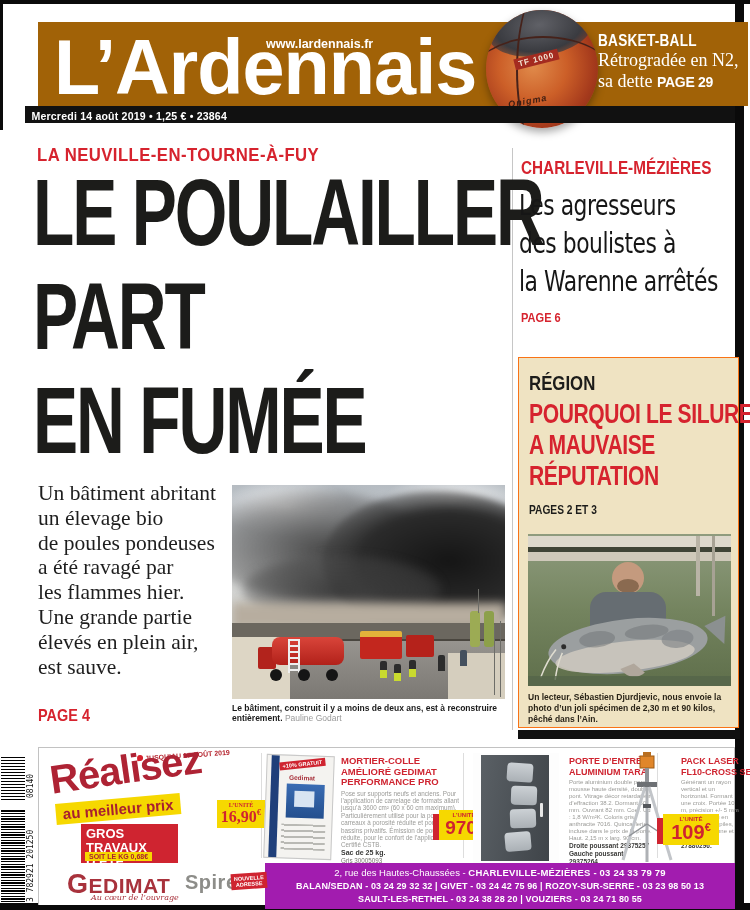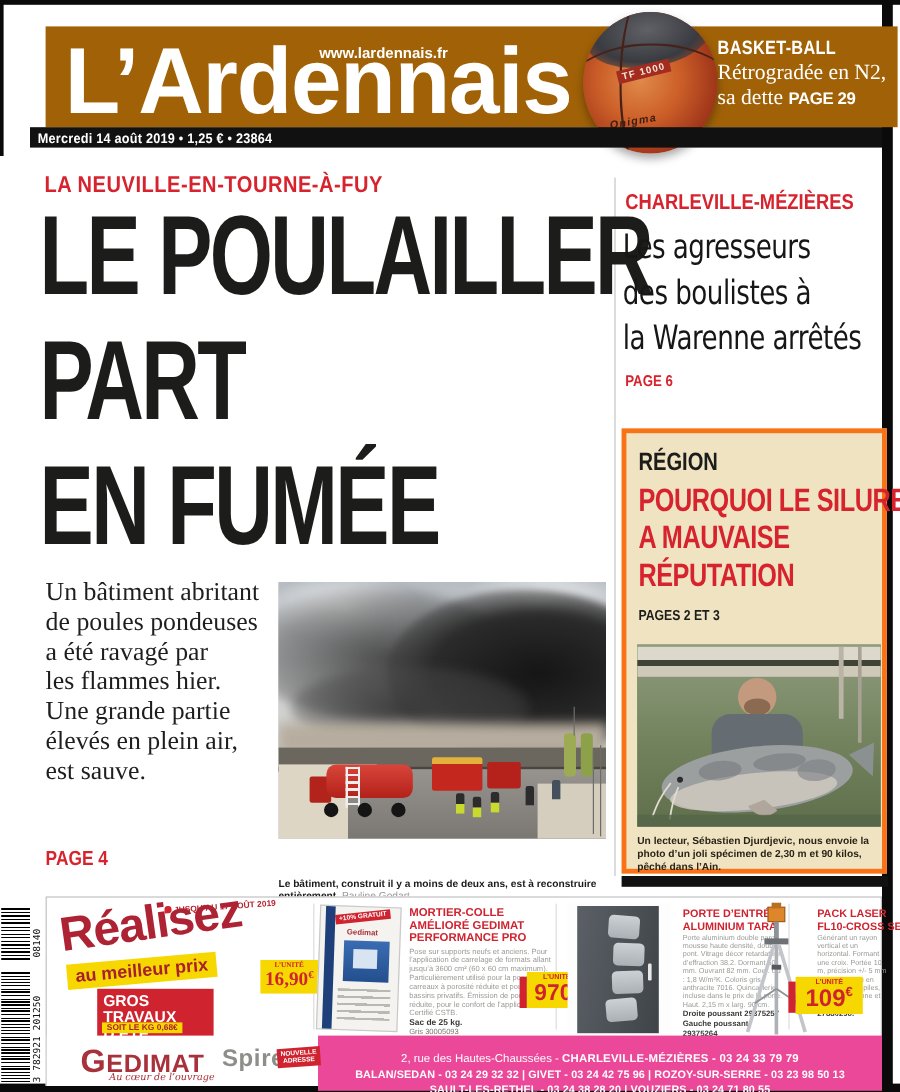--- a/index.html
+++ b/index.html
@@ -44,21 +44,21 @@
 
   
   .kicker{color:#d6232e;font-weight:bold;white-space:nowrap;}
   .lead-kicker{left:37px;top:144px;font-size:19px;transform:scaleX(.88);transform-origin:left top;letter-spacing:.5px;}
   .lead-headline{left:33px;top:161px;font-weight:bold;color:#1c1c1a;}
   .lead-headline div{font-size:94px;line-height:104px;letter-spacing:-3px;transform:scaleX(.72);
                      transform-origin:left top;white-space:nowrap;}
   .standfirst{left:38px;top:481px;font-family:"Liberation Serif",serif;font-size:21.5px;
               line-height:24.8px;color:#1e1e1e;}
   .lead-page{left:38px;top:706px;font-size:17px;transform:scaleX(.85);transform-origin:left top;}
-  .lead-caption{left:232px;top:703px;width:278px;font-size:8.5px;font-weight:bold;color:#1a1a1a;line-height:10px;margin-top:28px;}
+  .lead-caption{left:232px;top:703px;width:278px;font-size:8.5px;font-weight:bold;color:#1a1a1a;line-height:10px;}
   .credit{color:#9a9a9a;font-weight:normal;}
 
   
   .fire-photo{left:232px;top:485px;width:273px;height:214px;overflow:hidden;background:#c7cbce;}
   .fp-sky{left:0;top:0;width:273px;height:150px;background:linear-gradient(#b6bcc2,#dadcdd 50%,#c9c8c2 100%);}
   .fp-cloud{border-radius:50%;background:radial-gradient(ellipse,rgba(255,255,255,.95),rgba(255,255,255,0) 70%);}
   .fp-smoke{border-radius:50%;}
   .fp-s1{left:-30px;top:4px;width:220px;height:110px;background:radial-gradient(ellipse at 55% 55%,#4a4a4a 0%,rgba(90,90,90,.55) 55%,rgba(120,120,120,0) 80%);filter:blur(4px);}
   .fp-s2{left:90px;top:6px;width:230px;height:140px;background:radial-gradient(ellipse at 55% 50%,#151515 0%,#2b2b2b 50%,rgba(70,70,70,.4) 75%,rgba(90,90,90,0) 88%);filter:blur(3px);}
   .fp-s3{left:10px;top:70px;width:200px;height:70px;background:radial-gradient(ellipse,#3a3a3a 0%,rgba(70,70,70,.5) 60%,rgba(90,90,90,0) 85%);filter:blur(4px);}
@@ -82,21 +82,21 @@
   .fp-pole{position:absolute;width:1px;background:#6d6d68;}
 
   
   .sec-kicker{left:521px;top:158px;font-size:18px;transform:scaleX(.85);transform-origin:left top;}
   .sec-headline{left:519px;top:187px;font-family:"DejaVu Sans",sans-serif;color:#161616;}
   .sec-headline div{font-size:28px;line-height:38px;letter-spacing:-.6px;transform:scaleX(.78);
                     transform-origin:left top;white-space:nowrap;}
   .sec-page{left:521px;top:310px;font-size:13px;transform:scaleX(.85);transform-origin:left top;}
 
   
-  .region-box{left:518px;top:357px;width:221px;height:371px;background:#efe3c2;border:4px solid #f97316;box-sizing:border-box;}
+  .region-box{left:518px;top:357px;width:221px;height:371px;background:#efe3c2;border:1px solid #f97316;box-sizing:border-box;}
   .region-kicker{left:10px;top:13px;color:#1c1c1a;font-weight:bold;font-size:21px;transform:scaleX(.8);
                  transform-origin:left top;white-space:nowrap;}
   .region-headline{left:10px;top:41px;color:#d6232e;font-weight:bold;}
   .region-headline div{font-size:27px;line-height:31px;letter-spacing:-.5px;transform:scaleX(.78);
                        transform-origin:left top;white-space:nowrap;}
   .region-page{left:10px;top:145px;color:#1c1c1a;font-weight:bold;font-size:12px;transform:scaleX(.85);
                transform-origin:left top;white-space:nowrap;}
   .region-photo{left:9px;top:176px;width:203px;height:152px;background:#74845f;overflow:hidden;}
   .region-caption{left:9px;top:334px;width:204px;font-size:8.5px;font-weight:bold;color:#2a2418;line-height:11px;}
   .region-blackbar{left:518px;top:730px;width:222px;height:9px;background:#111;}
@@ -151,22 +151,22 @@
 
   
   .ad-footer-white{left:0px;top:115px;width:226px;height:42px;background:#fff;}
   .gedimat{position:absolute;left:28px;top:6px;color:#a8323c;font-weight:bold;font-size:21px;letter-spacing:.5px;}
   .gedimat .bigG{font-size:27px;}
   .gedimat-tag{position:absolute;left:52px;top:30px;color:#a8323c;font-family:"DejaVu Serif",serif;
                font-style:italic;font-size:8px;white-space:nowrap;}
   .spire{position:absolute;left:146px;top:8px;color:#8d8d89;font-weight:bold;font-size:20px;letter-spacing:.5px;}
   .new-addr{position:absolute;left:192px;top:10px;background:#cf2430;color:#fff;font-weight:bold;font-size:5.5px;
             line-height:6px;padding:2px 3px;transform:rotate(-4deg);text-align:center;z-index:3;}
-  .ad-footer-gray{left:226px;top:115px;width:470px;height:46px;background:#ec4899;color:#fff;text-align:center;
-                  font-size:9px;line-height:13px;padding-top:13px;box-sizing:border-box;}
+  .ad-footer-gray{left:226px;top:115px;width:470px;height:46px;background:#a21caf;color:#fff;text-align:center;
+                  font-size:9px;line-height:13px;padding-top:3px;box-sizing:border-box;}
   .addr-intro{font-weight:normal;font-size:9.5px;}
   .addr-bold{font-weight:bold;font-size:9.5px;letter-spacing:.2px;}
   .addr-line{font-weight:bold;letter-spacing:.1px;}
 
   
   .barcode-wrap{left:1px;top:752px;width:36px;height:150px;}
   .barcode-inner{position:absolute;left:-57px;top:57px;width:150px;height:36px;transform:rotate(-90deg);background:#fff;}
   .bc-bars{position:absolute;left:0;top:0;width:92px;height:24px;
            background:repeating-linear-gradient(90deg,#000 0 1px,#fff 1px 2.5px,#000 2.5px 4px,#fff 4px 5px,#000 5px 5.8px,#fff 5.8px 8px);}
   .bc-bars2{position:absolute;left:102px;top:0;width:44px;height:24px;
@@ -209,20 +209,21 @@
   <div class="abs col-divider"></div>
 
   <div class="abs kicker lead-kicker">LA NEUVILLE-EN-TOURNE-À-FUY</div>
   <div class="abs lead-headline">
     <div>LE POULAILLER</div>
     <div>PART</div>
     <div>EN FUMÉE</div>
   </div>
   <div class="abs standfirst">
     <div>Un bâtiment abritant</div>
+    <div>un élevage bio</div>
     <div>de poules pondeuses</div>
     <div>a été ravagé par</div>
     <div>les flammes hier.</div>
     <div>Une grande partie</div>
     <div>élevés en plein air,</div>
     <div>est sauve.</div>
   </div>
   <div class="abs kicker lead-page">PAGE 4</div>
 
   <div class="abs fire-photo">

